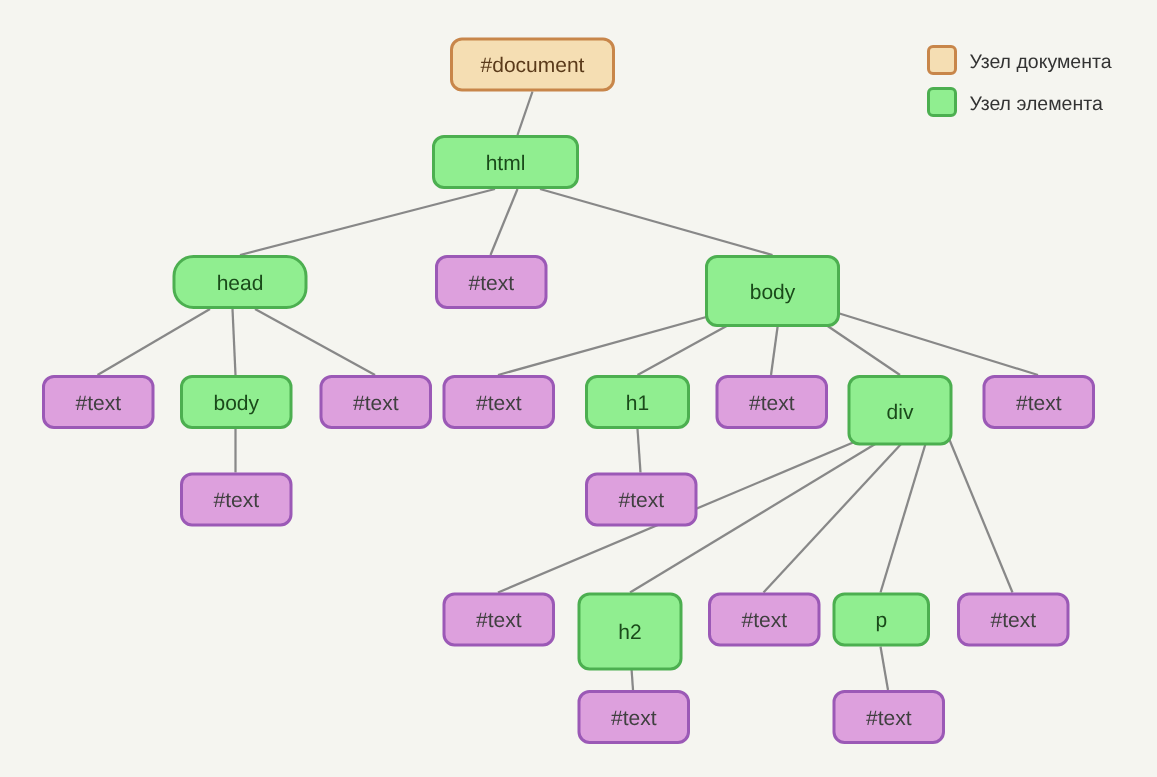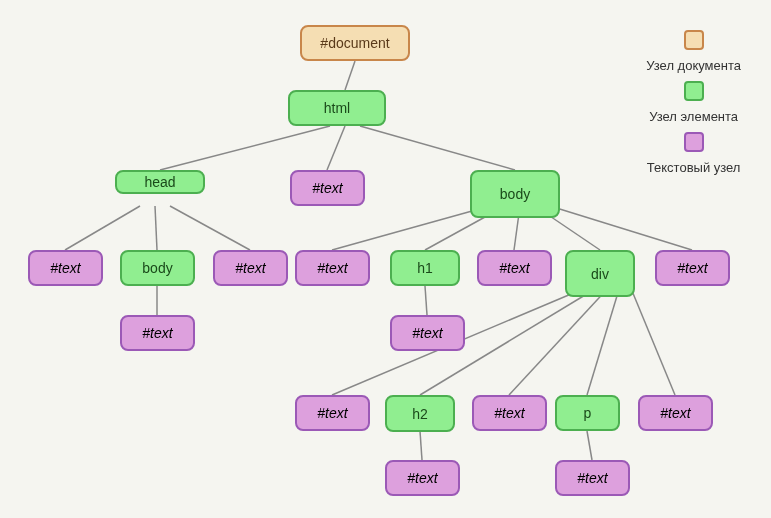--- a/index.html
+++ b/index.html
@@ -49,41 +49,39 @@
 
     .node-element {
       background: #90ee90;
       border-color: #4caf50;
       color: #1a4a1a;
     }
 
     .node-text {
       background: #dda0dd;
       border-color: #9b59b6;
-      color: #000000;
-      font-style: italic;
+      color: #404040;
     }
 
     
     .legend {
       position: absolute;
       top: 30px;
       right: 30px;
       display: flex;
       flex-direction: column;
       gap: 8px;
     }
 
     .legend-item {
       display: flex;
       align-items: center;
       gap: 8px;
       font-size: 13px;
       color: #333;
-      flex-direction: column;
     }
 
     .legend-box {
       width: 20px;
       height: 20px;
       border-radius: 4px;
       border: 2px solid;
     }
 
     .legend-doc { background: #f5deb3; border-color: #c8864a; }
@@ -135,49 +133,45 @@
     <line x1="630" y1="286" x2="675" y2="395" stroke="#888" stroke-width="1.5"></line>
 
     <line x1="420" y1="431" x2="422" y2="460" stroke="#888" stroke-width="1.5"></line>
 
     <line x1="587" y1="431" x2="592" y2="460" stroke="#888" stroke-width="1.5"></line>
   </svg>
 
   <div id="nodes-container">
       <div class="node node-document" style="left: 300px; top: 25px; width: 110px; height: 36px;">#document</div>
       <div class="node node-element" style="left: 288px; top: 90px; width: 98px; height: 36px;">html</div>
-      <div class="node node-element" style="left: 115px; top: 170px; width: 90px; height: 24px;">head</div>
+      <div class="node node-element" style="left: 115px; top: 170px; width: 90px; height: 36px; border-radius: 14px;">head</div>
       <div class="node node-text" style="left: 290px; top: 170px; width: 75px; height: 36px;">#text</div>
       <div class="node node-element" style="left: 470px; top: 170px; width: 90px; height: 48px;">body</div>
       <div class="node node-text" style="left: 28px; top: 250px; width: 75px; height: 36px;">#text</div>
       <div class="node node-element" style="left: 120px; top: 250px; width: 75px; height: 36px;">body</div>
       <div class="node node-text" style="left: 213px; top: 250px; width: 75px; height: 36px;">#text</div>
       <div class="node node-text" style="left: 120px; top: 315px; width: 75px; height: 36px;">#text</div>
       <div class="node node-text" style="left: 295px; top: 250px; width: 75px; height: 36px;">#text</div>
       <div class="node node-element" style="left: 390px; top: 250px; width: 70px; height: 36px;">h1</div>
       <div class="node node-text" style="left: 477px; top: 250px; width: 75px; height: 36px;">#text</div>
       <div class="node node-element" style="left: 565px; top: 250px; width: 70px; height: 47px;">div</div>
       <div class="node node-text" style="left: 655px; top: 250px; width: 75px; height: 36px;">#text</div>
       <div class="node node-text" style="left: 390px; top: 315px; width: 75px; height: 36px;">#text</div>
       <div class="node node-text" style="left: 295px; top: 395px; width: 75px; height: 36px;">#text</div>
-      <div class="node node-element" style="left: 385px; top: 395px; width: 70px; height: 37px;">h2</div>
+      <div class="node node-element" style="left: 385px; top: 395px; width: 70px; height: 52px;">h2</div>
       <div class="node node-text" style="left: 472px; top: 395px; width: 75px; height: 36px;">#text</div>
       <div class="node node-element" style="left: 555px; top: 395px; width: 65px; height: 36px;">p</div>
       <div class="node node-text" style="left: 638px; top: 395px; width: 75px; height: 36px;">#text</div>
       <div class="node node-text" style="left: 385px; top: 460px; width: 75px; height: 36px;">#text</div>
       <div class="node node-text" style="left: 555px; top: 460px; width: 75px; height: 36px;">#text</div>
     </div>
 
   <div class="legend">
     <div class="legend-item">
       <div class="legend-box legend-doc"></div>
       <span>Узел документа</span>
     </div>
     <div class="legend-item">
       <div class="legend-box legend-elem"></div>
       <span>Узел элемента</span>
     </div>
-    <div class="legend-item">
-      <div class="legend-box legend-text"></div>
-      <span>Текстовый узел</span>
-    </div>
   </div>
 </div>
 
 </body></html>

